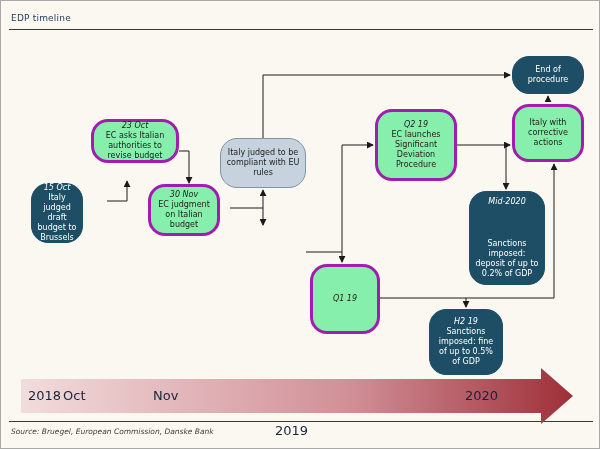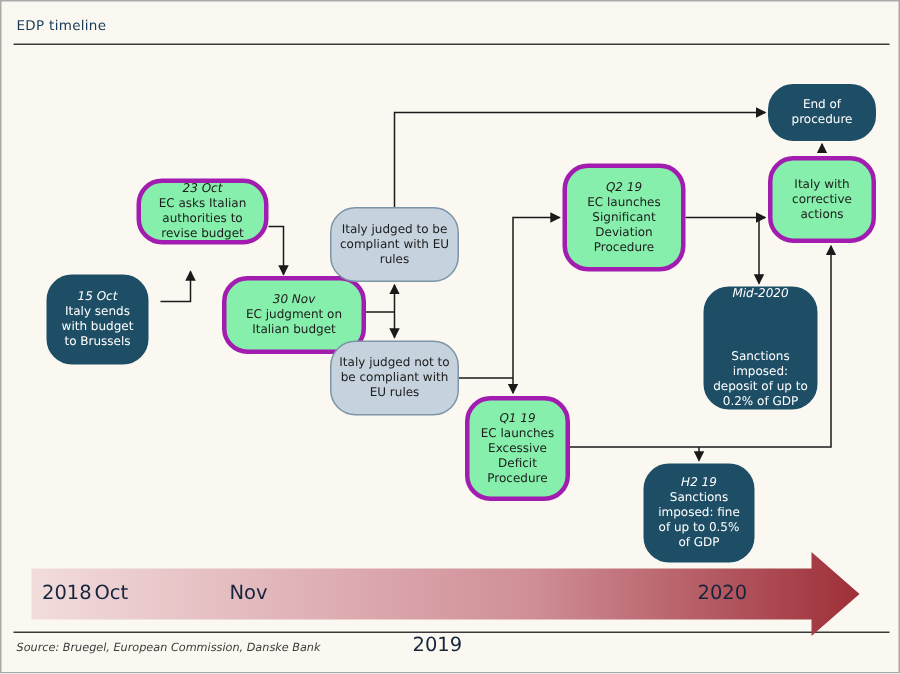--- a/index.html
+++ b/index.html
@@ -26,28 +26,28 @@
     position:absolute;box-sizing:border-box;border-radius:17px;
     font-size:8px;line-height:1.25;text-align:center;
     display:flex;flex-direction:column;justify-content:center;align-items:center;
     padding:3px 4px;z-index:2;
   }
   .box .date{font-style:italic;}
   .box.dark{background:var(--box_dark);color:#ffffff;border:1px solid var(--box_dark);}
   .box.white{background:#86efac;color:#1c1c1c;border:3px solid #a21caf;}
   .box.lightblue{background:var(--box_light);color:#1c1c1c;border:1px solid #7d95a6;}
 
-  .b1{left:30px;top:182px;width:68px;height:60px;}
+  .b1{left:30px;top:182px;width:52px;height:60px;}
   .b2{left:90px;top:118px;width:88px;height:44px;}
-  .b3{left:147px;top:183px;width:96px;height:52px;}
+  .b3{left:147px;top:183px;width:72px;height:52px;}
   .b4{left:219px;top:137px;width:86px;height:50px;}
   .b5{left:219px;top:226px;width:86px;height:50px;}
   .b6{left:374px;top:108px;width:82px;height:72px;}
   .b7{left:309px;top:263px;width:70px;height:70px;}
-  .b8{left:468px;top:190px;width:76px;height:82px;gap:32px;}
+  .b8{left:468px;top:190px;width:76px;height:94px;gap:32px;}
   .b9{left:428px;top:308px;width:74px;height:66px;}
   .b10{left:511px;top:103px;width:72px;height:58px;}
   .b11{left:511px;top:55px;width:72px;height:38px;}
 
   .connectors{position:absolute;left:0;top:0;z-index:1;pointer-events:none;}
   .connectors polyline{fill:none;stroke:var(--connector);stroke-width:1;}
   .arrowhead{fill:var(--connector);}
 
   .tl{position:absolute;left:0;top:0;z-index:1;pointer-events:none;}
   #grad-stop-a{stop-color:var(--timeline_start);}
@@ -85,49 +85,45 @@
     <polyline points="341,251 341,261" marker-end="url(#arw)"></polyline>
     <polyline points="456,144 509,144" marker-end="url(#arw)"></polyline>
     <polyline points="505,144 505,188" marker-end="url(#arw)"></polyline>
     <polyline points="379,297 553,297 553,163" marker-end="url(#arw)"></polyline>
     <polyline points="465,297 465,306" marker-end="url(#arw)"></polyline>
     <polyline points="547,101 547,95" marker-end="url(#arw)"></polyline>
   </svg>
 
   <div class="box dark b1">
     <div class="date">15 Oct</div>
-    <div>Italy sends with budget to Brussels</div>
+    <div>Italy judged draft budget to Brussels</div>
   </div>
 
   <div class="box white b2">
     <div class="date">23 Oct</div>
     <div>EC asks Italian authorities to revise budget</div>
   </div>
 
   <div class="box white b3">
     <div class="date">30 Nov</div>
     <div>EC judgment on Italian budget</div>
   </div>
 
   <div class="box lightblue b4">
     <div>Italy judged to be compliant with EU rules</div>
   </div>
 
-  <div class="box lightblue b5">
-    <div>Italy judged not to be compliant with EU rules</div>
-  </div>
 
   <div class="box white b6">
     <div class="date">Q2 19</div>
     <div>EC launches Significant Deviation Procedure</div>
   </div>
 
   <div class="box white b7">
     <div class="date">Q1 19</div>
-    <div>EC launches Excessive Deficit Procedure</div>
   </div>
 
   <div class="box dark b8">
     <div class="date">Mid-2020</div>
     <div>Sanctions imposed: deposit of up to 0.2% of GDP</div>
   </div>
 
   <div class="box dark b9">
     <div class="date">H2 19</div>
     <div>Sanctions imposed: fine of up to 0.5% of GDP</div>

